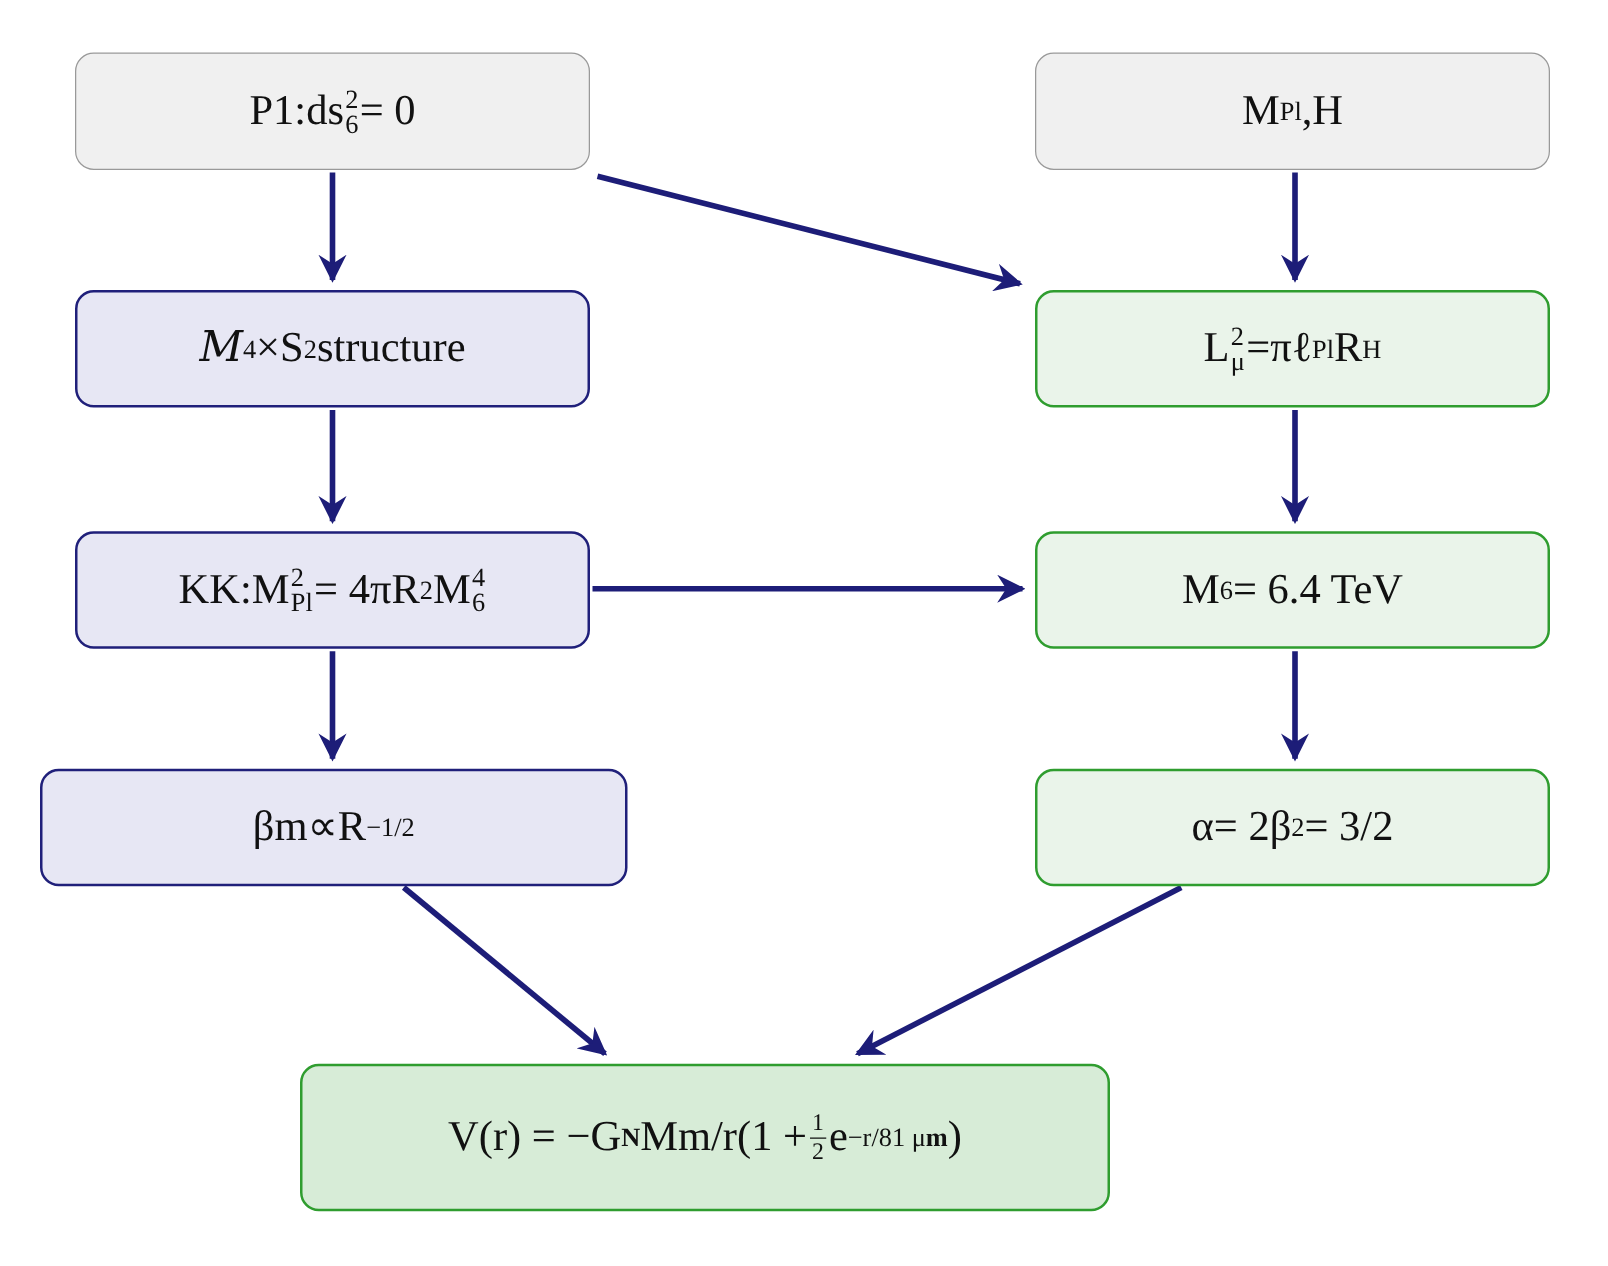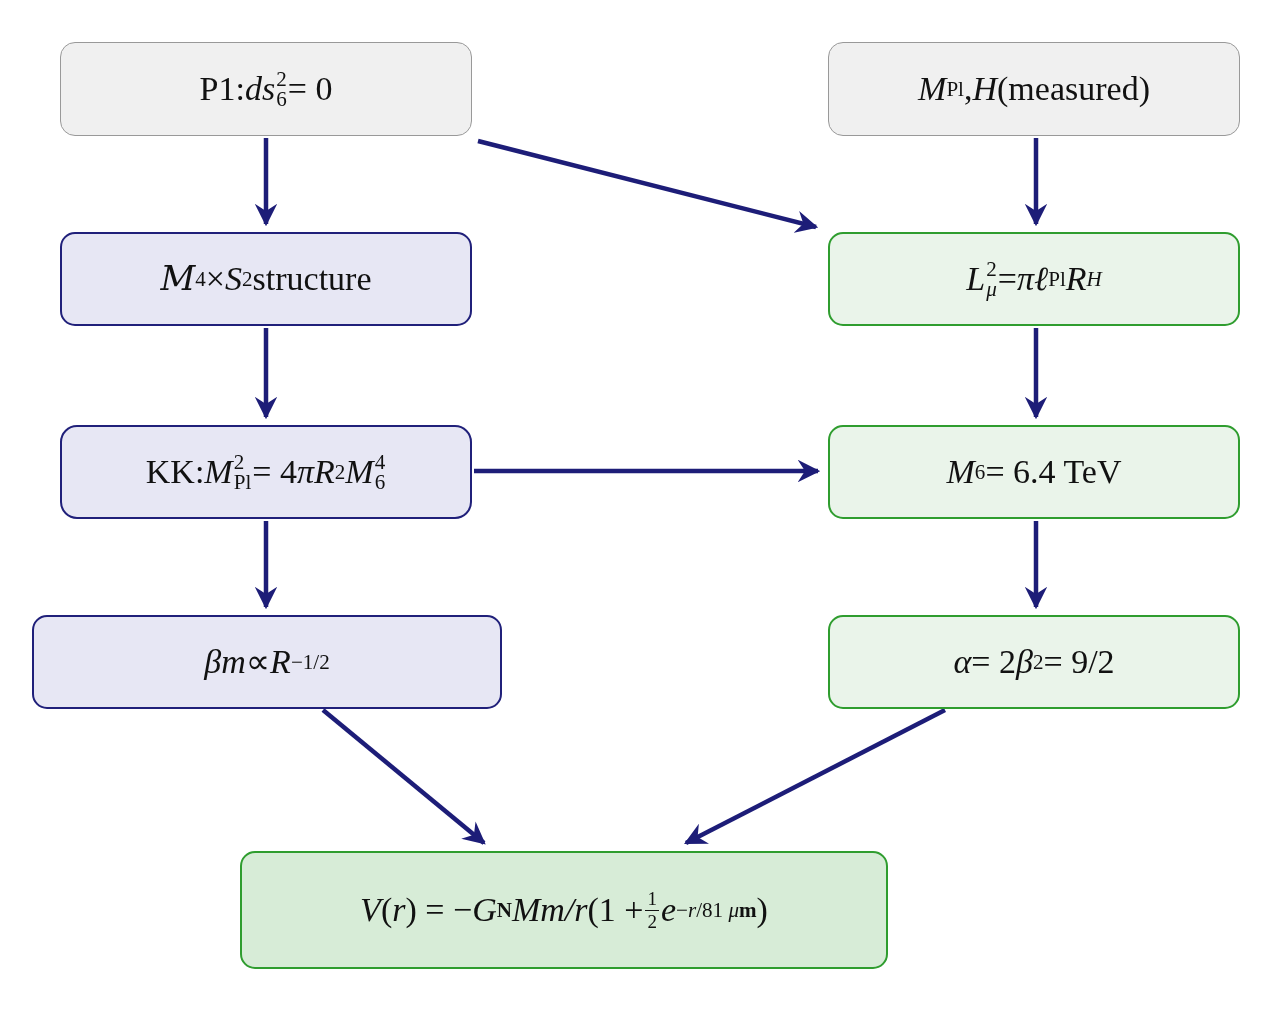--- a/index.html
+++ b/index.html
@@ -19,29 +19,29 @@
   .node.gray  { background:#f0f0f0; border:1.6px solid #999999; }
   .node.blue  { background:#e7e7f4; border:2px solid #20207a; }
   .node.green { background:#eaf4ea; border:2px solid #2f9d2f; }
   .node.green-strong { background:#d7ecd7; border:2px solid #2f9d2f; }
 
   
   #n-p1    { left:60px;  top:42px;  width:412px; height:94px; }
   #n-mplh  { left:828px; top:42px;  width:412px; height:94px; }
   #n-m4s2  { left:60px;  top:232px; width:412px; height:94px; }
   #n-lmu   { left:828px; top:232px; width:412px; height:94px; }
-  #n-kk    { left:60px;  top:425px; width:412px; height:94px;border-radius:17px; }
+  #n-kk    { left:60px;  top:425px; width:412px; height:94px; }
   #n-m6    { left:828px; top:425px; width:412px; height:94px; }
   #n-beta  { left:32px;  top:615px; width:470px; height:94px; }
   #n-alpha { left:828px; top:615px; width:412px; height:94px; }
   #n-vr    { left:240px; top:851px; width:648px; height:118px; font-size:34px; }
 
   
   .tk-rm { font-style:normal; }
-  .tk-it { font-style:italic; }
+  .tk-it { }
   .tk-bf { font-weight:bold; font-style:normal; }
   .tk-cal { font-style:italic; font-family:"DejaVu Serif", serif; }
   .tk-sup { font-size:0.62em; vertical-align:0.55em; line-height:0; }
   .tk-sub { font-size:0.62em; vertical-align:-0.22em; line-height:0; }
   .stk {
     display:inline-flex; flex-direction:column; align-items:flex-start;
     font-size:0.62em; line-height:0.95; vertical-align:-0.5em; margin:0 1px;
   }
   .frac {
     display:inline-flex; flex-direction:column; align-items:center;
@@ -82,21 +82,20 @@
         <span>2</span>
         <span>6</span>
       </span>
       <span class="tk-rm"> = 0</span>
     </div>
   <div id="n-mplh" class="node gray">
       <span class="tk-it">M</span>
       <span class="tk-sub">Pl</span>
       <span class="tk-rm">,  </span>
       <span class="tk-it">H</span>
-      <span class="tk-rm">  (measured)</span>
     </div>
   <div id="n-m4s2" class="node blue">
       <span class="tk-cal">M</span>
       <span class="tk-sup">4</span>
       <span class="tk-rm"> × </span>
       <span class="tk-it">S</span>
       <span class="tk-sup">2</span>
       <span class="tk-rm"> structure</span>
     </div>
   <div id="n-lmu" class="node green">
@@ -141,21 +140,21 @@
       <span class="tk-it">m</span>
       <span class="tk-rm"> ∝ </span>
       <span class="tk-it">R</span>
       <span class="tk-sup">−1/2</span>
     </div>
   <div id="n-alpha" class="node green">
       <span class="tk-it">α</span>
       <span class="tk-rm"> = 2</span>
       <span class="tk-it">β</span>
       <span class="tk-sup">2</span>
-      <span class="tk-rm"> = 9/2</span>
+      <span class="tk-rm"> = 3/2</span>
     </div>
   <div id="n-vr" class="node green-strong">
       <span class="tk-it">V</span>
       <span class="tk-rm">(</span>
       <span class="tk-it">r</span>
       <span class="tk-rm">) = −</span>
       <span class="tk-it">G</span>
       <span class="tk-sub"><span class="tk-bf">N</span></span>
       <span class="tk-it">Mm/r</span>
       <span class="tk-rm"> (1 + </span>

